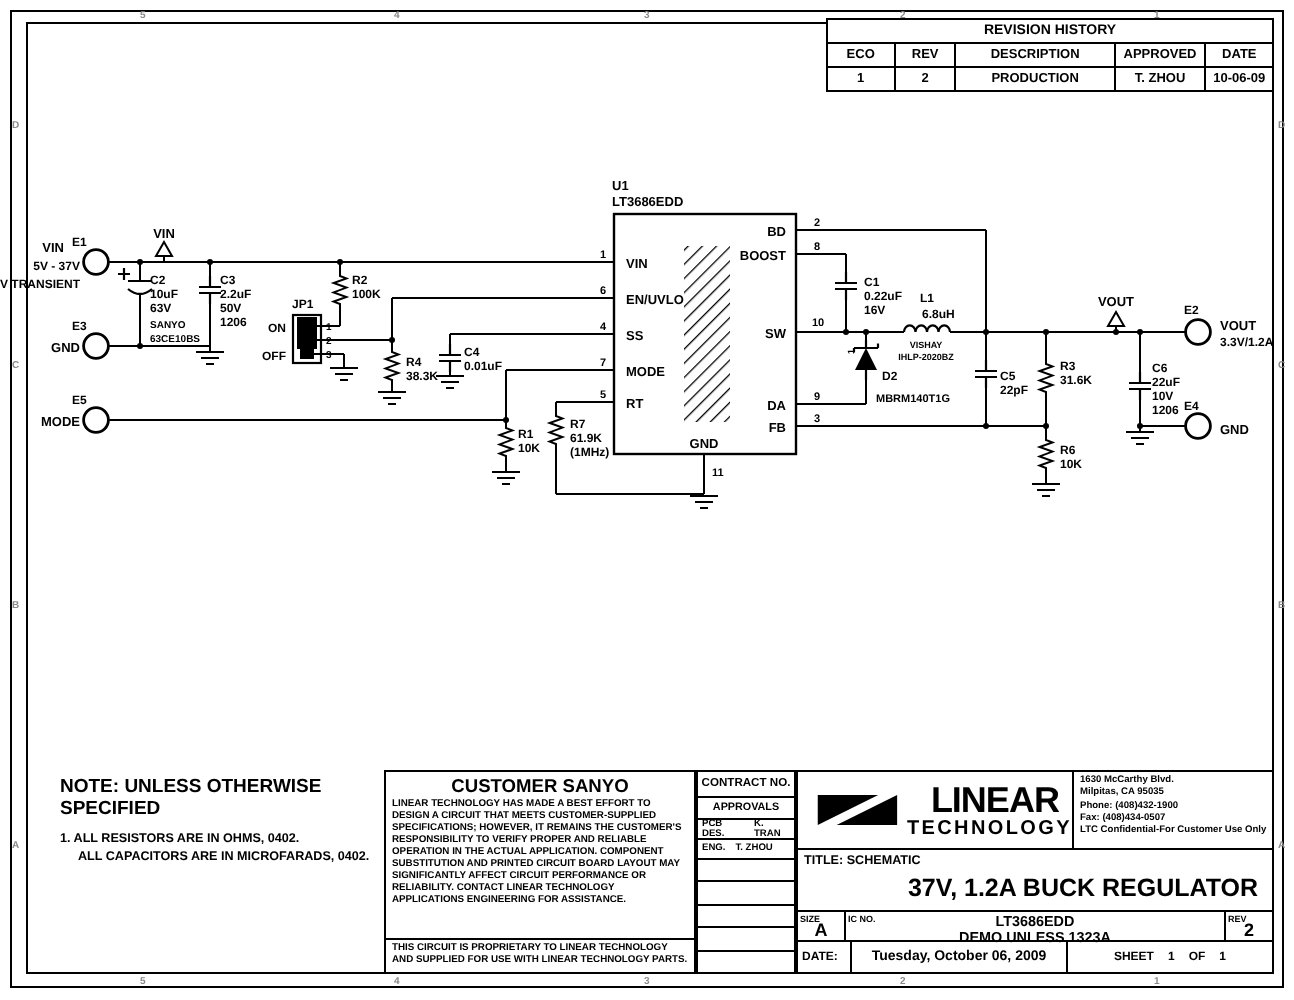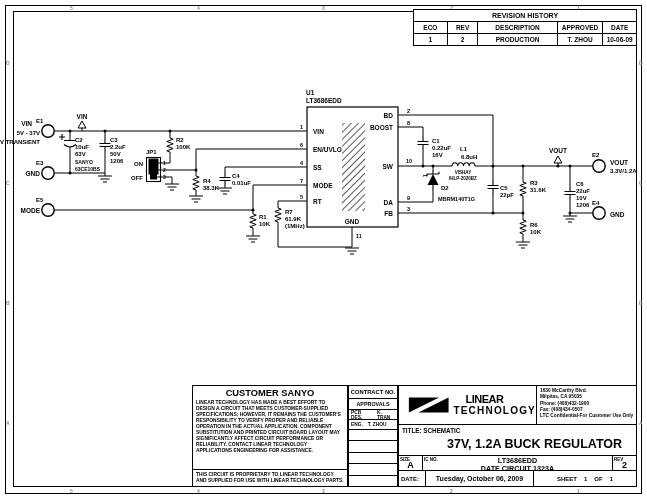--- a/index.html
+++ b/index.html
@@ -39,26 +39,26 @@
   .ap-row.sub{height:11px;font-size:5.4px;}
   .ap-row.person{height:10px;justify-content:flex-start;padding:0 2px;font-size:4.8px;gap:5px;}
   .ap-row.blank{flex:1;}
   .ap-row:last-child{border-bottom:none;}
 
   
   .tblock{position:absolute;left:398px;top:385px;width:239px;height:102px;border:1px solid #000;box-sizing:border-box;background:#fff;display:flex;flex-direction:column;}
   .tb-logo-row{height:39px;display:flex;box-sizing:border-box;}
   .tb-logo-cell{width:138px;border-right:1px solid #000;box-sizing:border-box;display:flex;align-items:center;padding-left:8px;}
   .tb-logo-text{margin-left:3px;line-height:1;}
-  .tb-logo-text .l1{font-size:11px;letter-spacing:-0.5px;padding-left:12px;}
+  .tb-logo-text .l1{font-size:18px;letter-spacing:-0.5px;padding-left:12px;}
   .tb-logo-text .l2{font-size:10px;letter-spacing:1.2px;margin-top:1px;}
   .tb-addr{flex:1;font-size:4.8px;line-height:1.32;padding:2px 0 0 3px;}
   .tb-title-row{height:32px;border-top:1px solid #000;box-sizing:border-box;position:relative;}
   .tb-title-label{position:absolute;left:3px;top:2px;font-size:6.3px;}
-  .tb-main-title{position:absolute;left:16px;right:0;top:12px;text-align:left;font-size:12.5px;margin-left:32px;}
+  .tb-main-title{position:absolute;left:16px;right:0;top:12px;text-align:center;font-size:12.5px;margin-left:32px;}
   .tb-size-row{height:15px;border-top:1px solid #000;box-sizing:border-box;display:flex;}
   .tb-size{width:24px;border-right:1px solid #000;box-sizing:border-box;position:relative;}
   .tb-rev{width:24px;border-left:1px solid #000;box-sizing:border-box;position:relative;}
   .tiny-lbl{position:absolute;left:1px;top:1px;font-size:4.5px;}
   .big-val{position:absolute;left:0;right:0;bottom:0;text-align:center;font-size:9px;}
   .tb-ic{flex:1;position:relative;text-align:center;}
   .tb-ic .ic-lines{padding-top:1px;font-size:7.2px;line-height:1.0;}
   .tb-date-row{height:16px;border-top:1px solid #000;box-sizing:border-box;display:flex;align-items:center;}
   .tb-date-label{width:26px;font-size:6px;padding-left:2px;box-sizing:border-box;}
   .tb-date-val{width:109px;text-align:center;font-size:7px;border-left:1px solid #000;border-right:1px solid #000;box-sizing:border-box;align-self:stretch;display:flex;align-items:center;justify-content:center;}
@@ -296,20 +296,25 @@
     </div>
     <div class="rt-row">
       <div class="rt-cell c-eco">1</div>
       <div class="rt-cell c-rev">2</div>
       <div class="rt-cell c-desc">PRODUCTION</div>
       <div class="rt-cell c-app">T. ZHOU</div>
       <div class="rt-cell c-date">10-06-09</div>
     </div>
   </div>
 
+  <div class="notes">
+    <div class="notes-h">NOTE: UNLESS OTHERWISE SPECIFIED</div>
+    <div class="notes-i">1.  ALL RESISTORS ARE IN OHMS, 0402.</div>
+    <div class="notes-i2">ALL CAPACITORS ARE IN MICROFARADS, 0402.</div>
+  </div>
 
   <div class="notice">
     <div class="notice-title">CUSTOMER SANYO</div>
     <div class="notice-body">LINEAR TECHNOLOGY HAS MADE A BEST EFFORT TO DESIGN A CIRCUIT THAT MEETS CUSTOMER-SUPPLIED SPECIFICATIONS; HOWEVER, IT REMAINS THE CUSTOMER'S RESPONSIBILITY TO VERIFY PROPER AND RELIABLE OPERATION IN THE ACTUAL APPLICATION.  COMPONENT SUBSTITUTION AND PRINTED CIRCUIT BOARD LAYOUT MAY SIGNIFICANTLY AFFECT CIRCUIT PERFORMANCE OR RELIABILITY.  CONTACT LINEAR TECHNOLOGY APPLICATIONS ENGINEERING FOR ASSISTANCE.</div>
     <div class="notice-foot">THIS CIRCUIT IS PROPRIETARY TO LINEAR TECHNOLOGY AND SUPPLIED FOR USE WITH LINEAR TECHNOLOGY PARTS.</div>
   </div>
 
   <div class="apprv">
     <div class="ap-row lbl">CONTRACT NO.</div>
     <div class="ap-row sub">APPROVALS</div>
@@ -354,21 +359,21 @@
     </div>
     <div class="tb-size-row">
       <div class="tb-size">
         <span class="tiny-lbl">SIZE</span>
         <span class="big-val">A</span>
       </div>
       <div class="tb-ic">
         <span class="tiny-lbl">IC NO.</span>
         <div class="ic-lines">
           <div>LT3686EDD</div>
-          <div>DATE CIRCUIT 1323A</div>
+          <div>DEMO UNLESS 1323A</div>
         </div>
       </div>
       <div class="tb-rev">
         <span class="tiny-lbl">REV</span>
         <span class="big-val">2</span>
       </div>
     </div>
     <div class="tb-date-row">
       <div class="tb-date-label">DATE:</div>
       <div class="tb-date-val">Tuesday, October 06, 2009</div>

